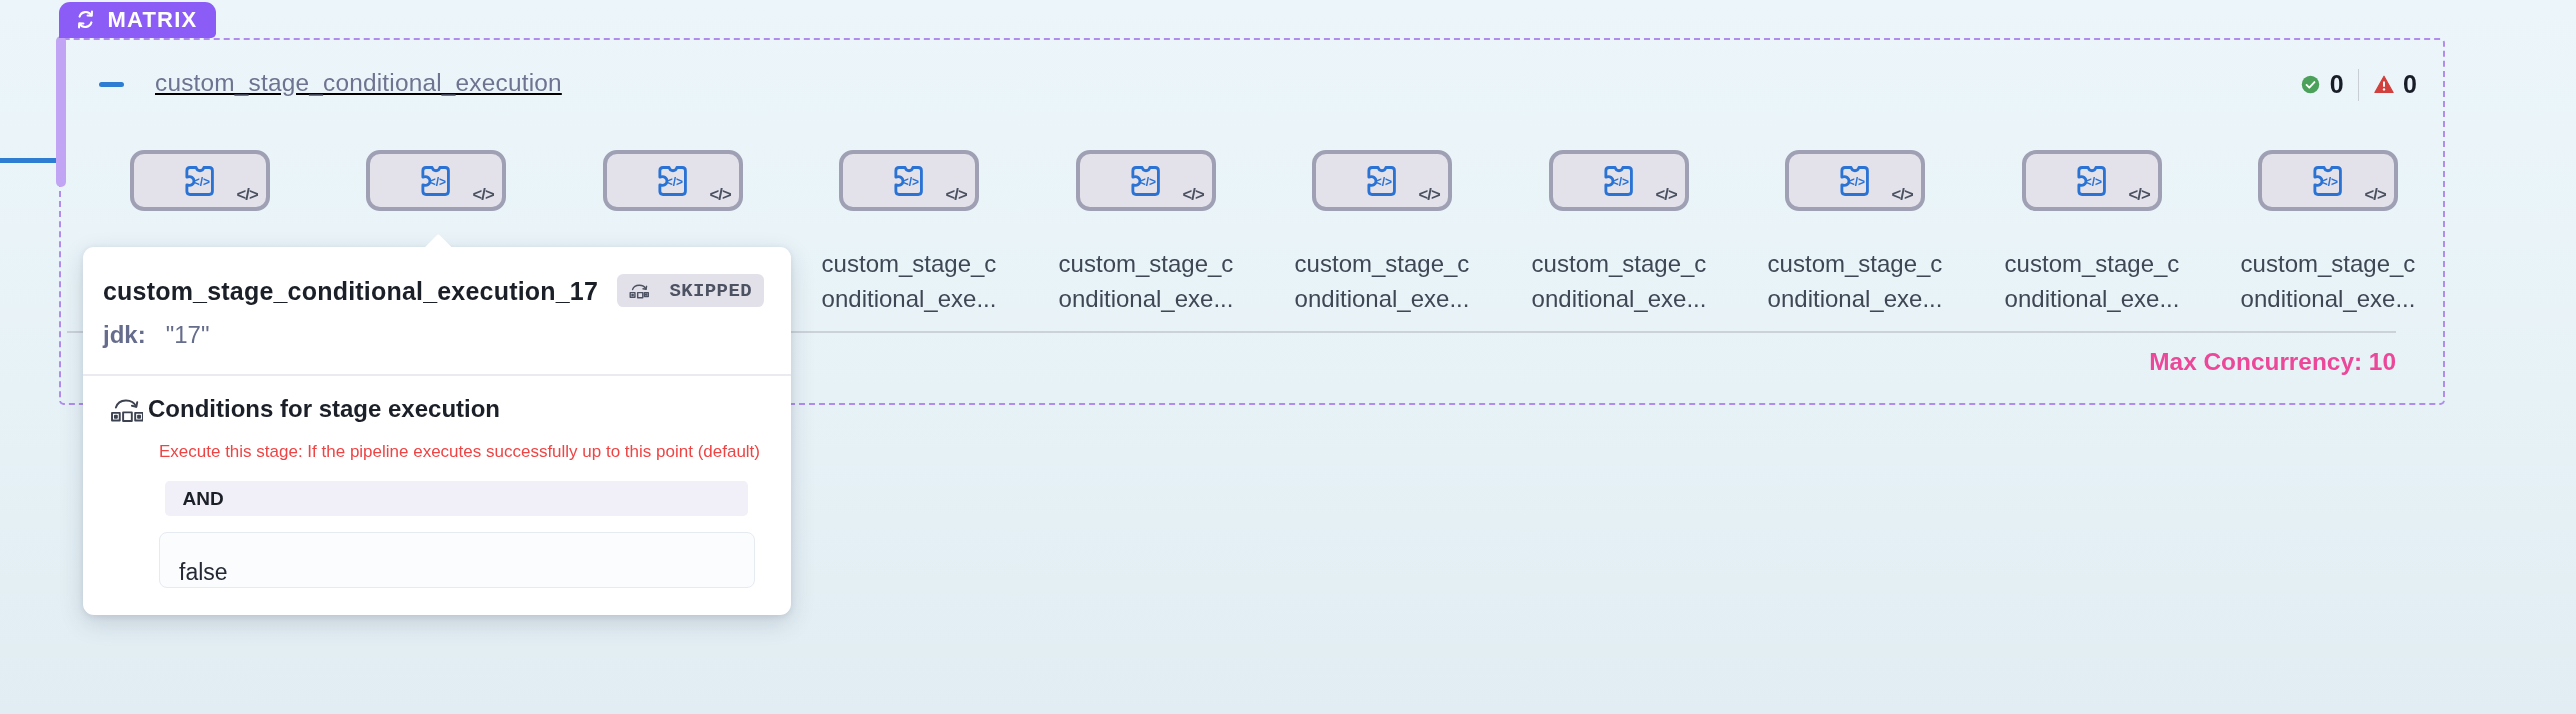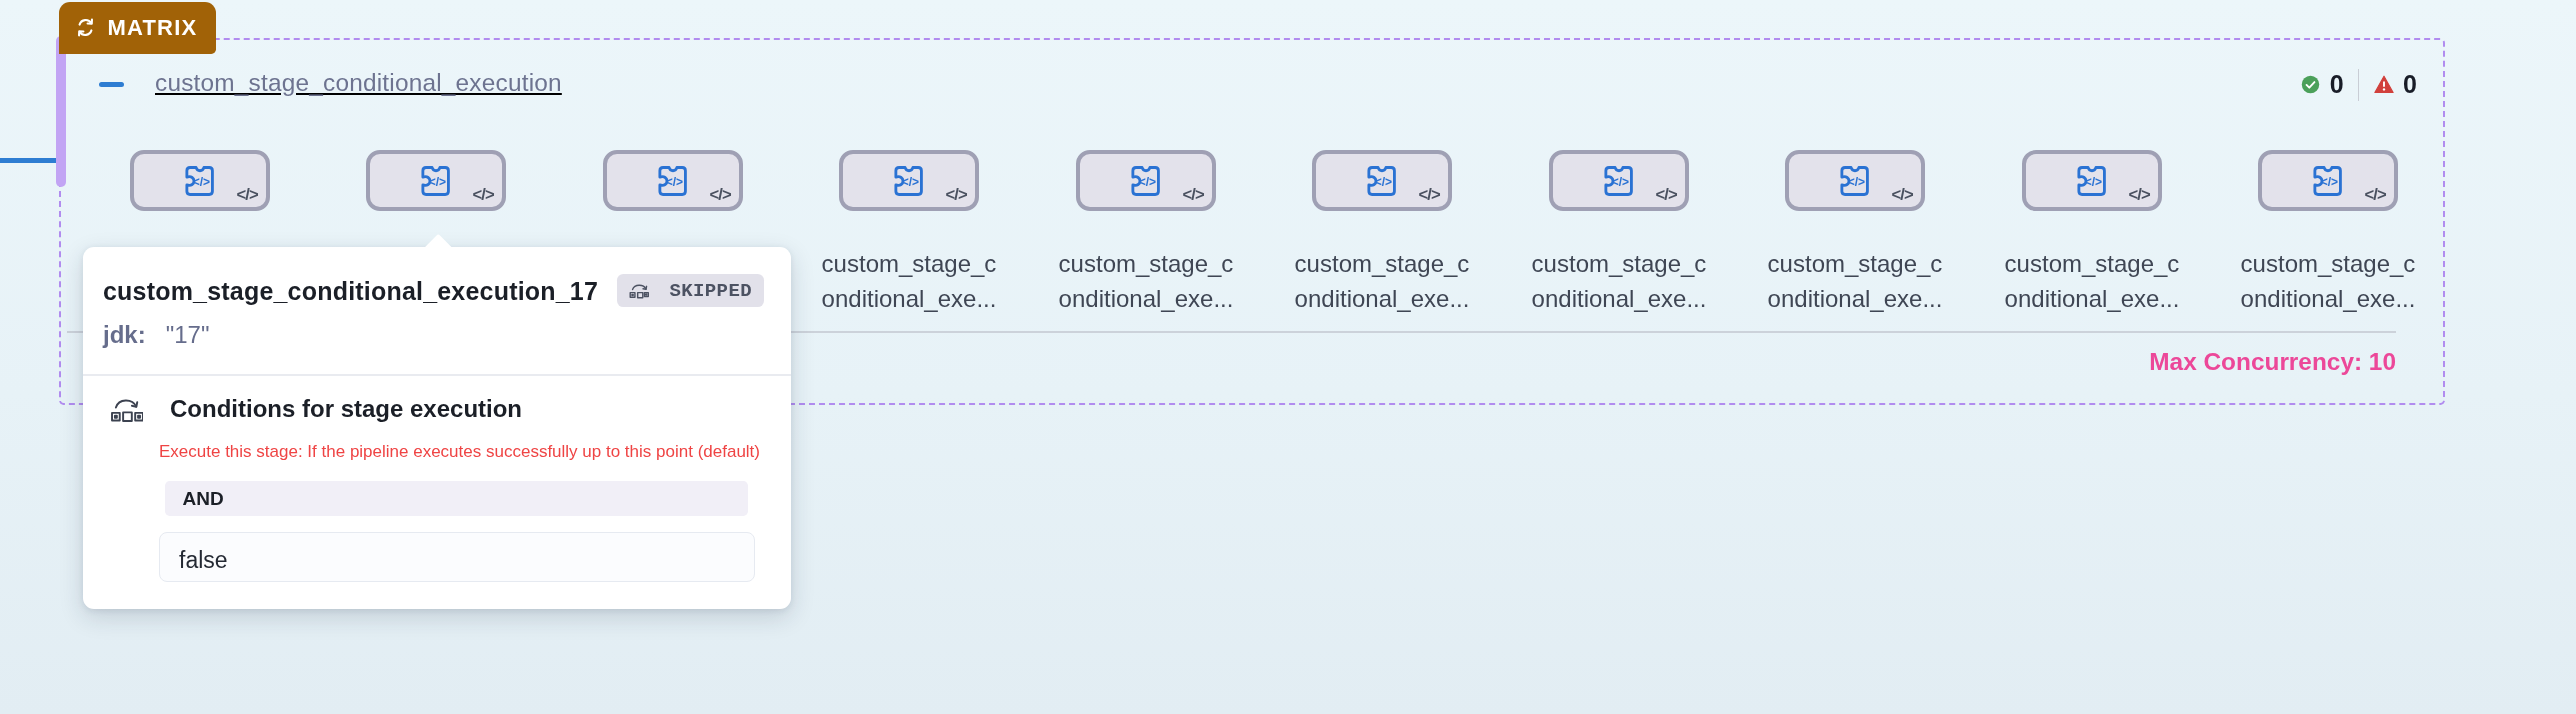--- a/index.html
+++ b/index.html
@@ -11,22 +11,22 @@
   }
   
   .connector { position:absolute; left:0; top:158px; width:63px; height:4.7px; background:#2e7dd2; }
 
   
   .matrix-box {
     position:absolute; left:59px; top:38px; width:2386px; height:367px;
     border:2.4px dashed #b18cef; border-radius:4.7px;
   }
   .matrix-badge {
-    position:absolute; left:59px; top:1.6px; height:52px; padding:0 19px 0 14px;
-    background:#a16207; border-radius:11px 11px 4.7px 0;
+    position:absolute; left:59px; top:1.6px; height:36px; padding:0 19px 0 14px;
+    background:#8b5cf6; border-radius:11px 11px 4.7px 0;
     display:flex; align-items:center; gap:9.5px; z-index:2;
   }
   .matrix-badge span { color:#ffffff; font-size:22px; font-weight:600; letter-spacing:1.2px; }
   .left-accent {
     position:absolute; left:56px; top:36px; width:10.2px; height:151px;
     background:#c2a4f4; border-radius:5.5px; z-index:1;
   }
 
   
   .group-header { position:absolute; left:99px; top:69px; display:flex; align-items:center; gap:31px;text-decoration:underline; }
@@ -68,34 +68,34 @@
   .pop-title { font-size:25px; font-weight:700; color:#1b1f27; letter-spacing:0.2px; padding-top:3.2px; }
   .skip-badge {
     display:flex; align-items:center; gap:20px; flex:0 0 auto;
     background:#e2e1ea; border-radius:6.3px; padding:5.5px 12px;font-family:Liberation Mono, monospace;
   }
   .skip-badge span { font-size:19px; font-weight:700; color:#4c5262; letter-spacing:0.4px; }
   .param-line { margin-top:14px; font-size:24px; color:#666d8c; }
   .param-line .k { font-weight:700;text-align:right; }
   .pop-divider { margin-top:25px; height:1.6px; background:#e9ebf0; width:100%; }
   .pop-bottom { padding:19px 27px 27px 27px; }
-  .cond-header { display:flex; align-items:center; gap:27px; }
+  .cond-header { display:flex; align-items:center; gap:5px; }
   .cond-title { font-size:24px; font-weight:700; color:#1b1f27; }
   .cond-body { margin-left:49px; margin-top:16px; }
   .cond-desc { font-size:17px; color:#ef4444; line-height:25px; }
   .and-bar {
     margin-left:6.3px; margin-top:17.3px; width:calc(100% - 22px); height:35px;
     background:#f1eff7; border-radius:4.7px; padding:0 17.3px;
     font-size:19px; font-weight:700; color:#1b1f27; line-height:35px;
   }
   .clause-intro { margin-top:22px; font-size:20.5px; color:#1b1f27; }
   .expr-box {
-    margin-top:16px; width:calc(100% - 9.5px); height:50px;
+    margin-top:16px; width:calc(100% - 9.5px); height:56px;
     background:#fbfcfe; border:1.6px solid #e6eaf1; border-radius:8px;
-    padding:4px 19px; font-size:23px; color:#242933; line-height:47px;
+    padding:16px 19px; font-size:23px; color:#242933; line-height:47px;
   }
   svg { display:block; }
 </style>
 </head>
 <body>
 
 <div class="connector"></div>
 
 <div class="matrix-box"></div>
 <div class="left-accent"></div>

